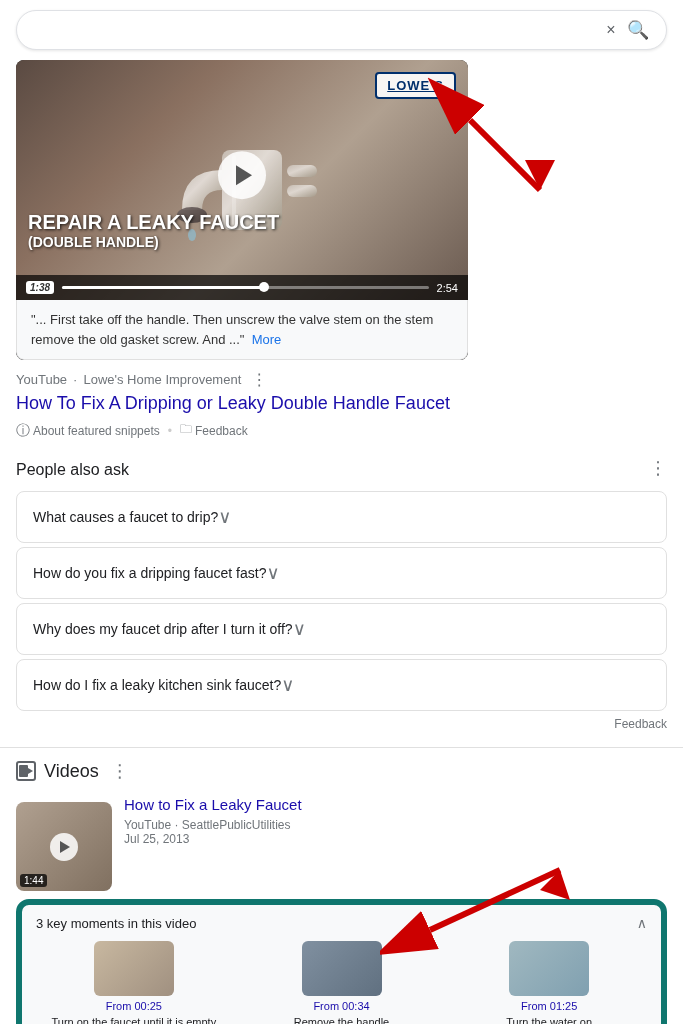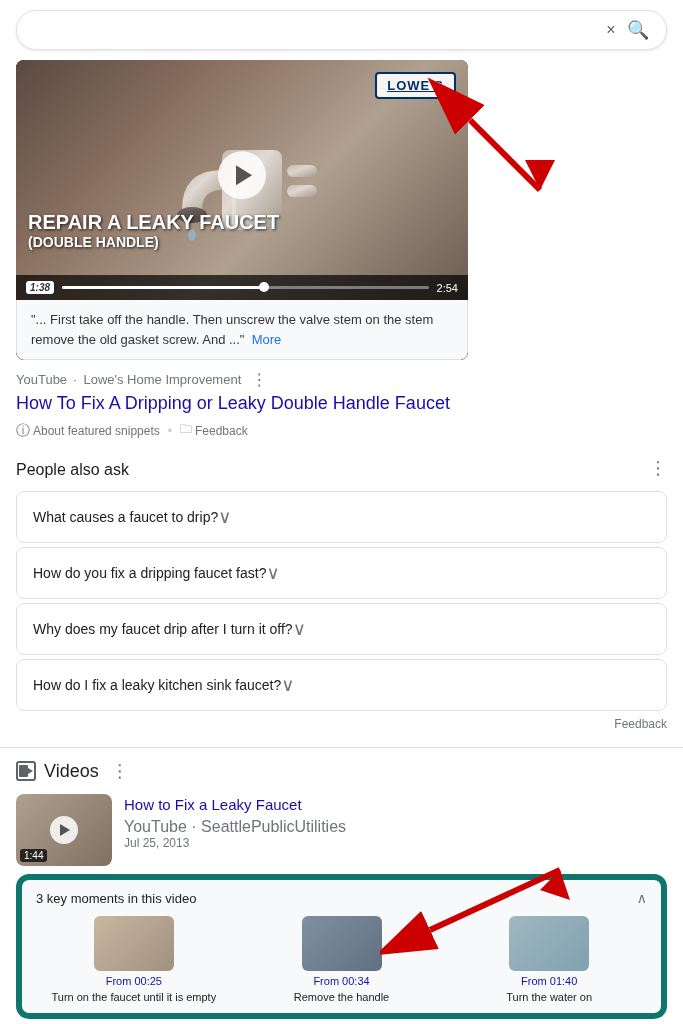--- a/index.html
+++ b/index.html
@@ -323,26 +323,27 @@
 
     
     .video-card {
       display: flex;
       gap: 12px;
       margin-bottom: 8px;
       align-items: flex-start;
     }
     .video-thumb {
       width: 96px;
-      height: 72px;
+      height: 89px;
       border-radius: 8px;
       background: #555;
       position: relative;
       flex-shrink: 0;
       overflow: hidden;
+      margin-top: 8px;
     }
     .video-play-btn {
       position: absolute;
       top: 50%;
       left: 50%;
       transform: translate(-50%, -50%);
       width: 28px;
       height: 28px;
       background: rgba(255,255,255,0.85);
       border-radius: 50%;
@@ -369,21 +370,21 @@
     }
     .video-info { flex: 1; }
     .video-card-title {
       font-size: 15px;
       color: #1a0dab;
       cursor: pointer;
       line-height: 1.4;
       margin-bottom: 3px;
     }
     .video-source {
-      font-size: 16px;
+      font-size: 12px;
       color: #70757a;
     }
     .video-date {
       font-size: 12px;
       color: #70757a;
     }
 
     
     .key-moments-bar {
       background: #f8f9fa;
@@ -610,21 +611,21 @@
           <span class="moment-time">From 00:25</span>
           <span class="moment-desc">Turn on the faucet until it is empty</span>
         </div>
         <div class="moment-item">
           <div class="moment-thumb thumb-bg-2"></div>
           <span class="moment-time">From 00:34</span>
           <span class="moment-desc">Remove the handle</span>
         </div>
         <div class="moment-item">
           <div class="moment-thumb thumb-bg-3"></div>
-          <span class="moment-time">From 01:40</span>
+          <span class="moment-time">From 01:25</span>
           <span class="moment-desc">Turn the water on</span>
         </div>
       </div>
     </div>
 
     <div class="video-card">
       <div class="video-thumb thumb-bg-video2">
         
         
         

